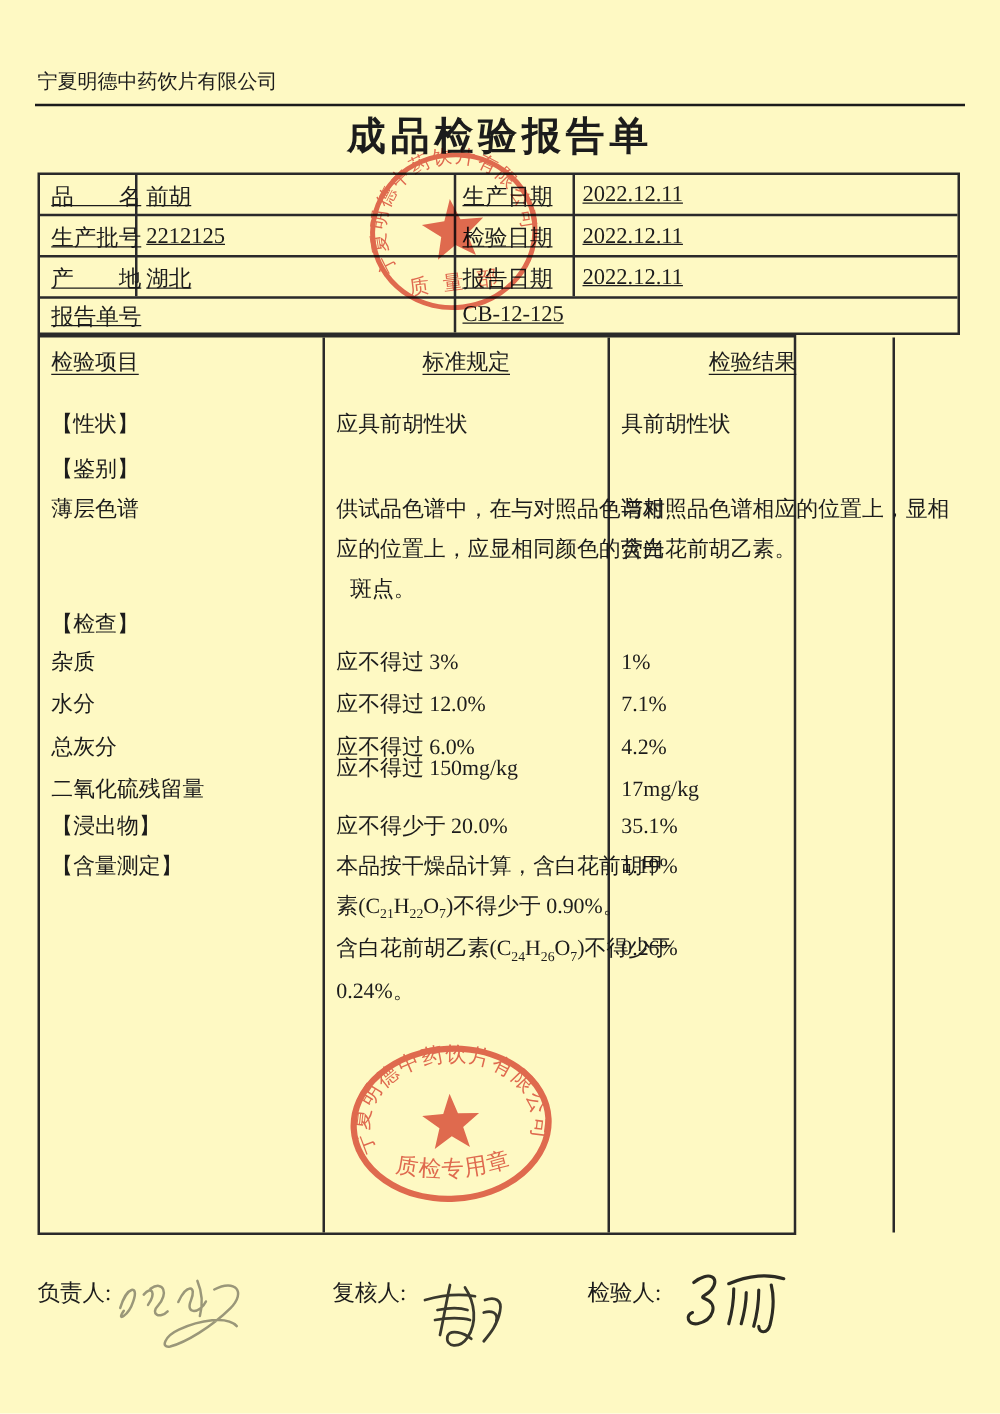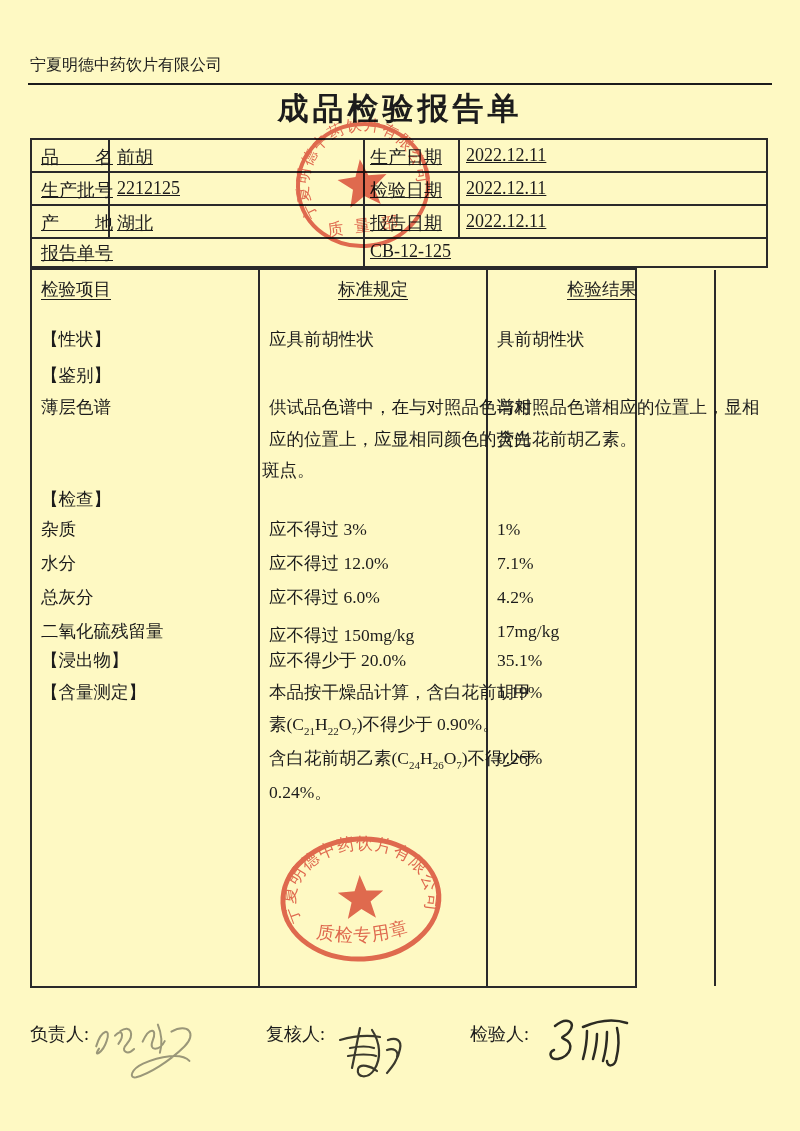--- a/index.html
+++ b/index.html
@@ -82,25 +82,25 @@
     <div class="line" style="left:9px;top:248px;">杂质</div>
     <div class="line" style="left:9px;top:282px;">水分</div>
     <div class="line" style="left:9px;top:316px;">总灰分</div>
     <div class="line" style="left:9px;top:350px;">二氧化硫残留量</div>
     <div class="line" style="left:9px;top:379px;">【浸出物】</div>
     <div class="line" style="left:9px;top:411px;">【含量测定】</div>
 
     <div class="line" style="left:237px;top:58px;">应具前胡性状</div>
     <div class="line" style="left:237px;top:126px;">供试品色谱中，在与对照品色谱相</div>
     <div class="line" style="left:237px;top:158px;">应的位置上，应显相同颜色的荧光</div>
-    <div class="line" style="left:230px;top:190px;font-family:Liberation Mono, monospace;">斑点。</div>
+    <div class="line" style="left:248px;top:190px;">斑点。</div>
     <div class="line" style="left:237px;top:248px;">应不得过 3%</div>
     <div class="line" style="left:237px;top:282px;">应不得过 12.0%</div>
     <div class="line" style="left:237px;top:316px;">应不得过 6.0%</div>
-    <div class="line" style="left:237px;top:354px;text-align:center;">应不得过 150mg/kg</div>
+    <div class="line" style="left:237px;top:333px;text-align:center;">应不得过 150mg/kg</div>
     <div class="line" style="left:237px;top:379px;">应不得少于 20.0%</div>
     <div class="line" style="left:237px;top:411px;">本品按干燥品计算，含白花前胡甲</div>
     <div class="line" style="left:237px;top:443px;"><span>素(C</span><sub>21</sub><span>H</span><sub>22</sub><span>O</span><sub>7</sub><span>)不得少于 0.90%。</span></div>
     <div class="line" style="left:237px;top:477px;"><span>含白花前胡乙素(C</span><sub>24</sub><span>H</span><sub>26</sub><span>O</span><sub>7</sub><span>)不得少于</span></div>
     <div class="line" style="left:237px;top:511px;">0.24%。</div>
 
     <div class="line" style="left:465px;top:58px;">具前胡性状</div>
     <div class="line" style="left:465px;top:126px;">与对照品色谱相应的位置上，显相</div>
     <div class="line" style="left:465px;top:158px;">含白花前胡乙素。</div>
     <div class="line" style="left:465px;top:248px;">1%</div>

